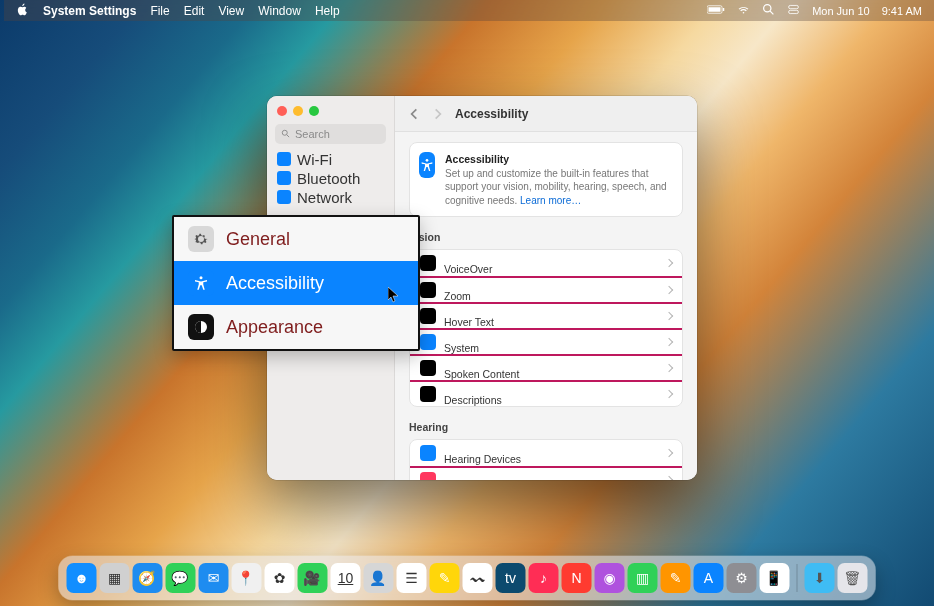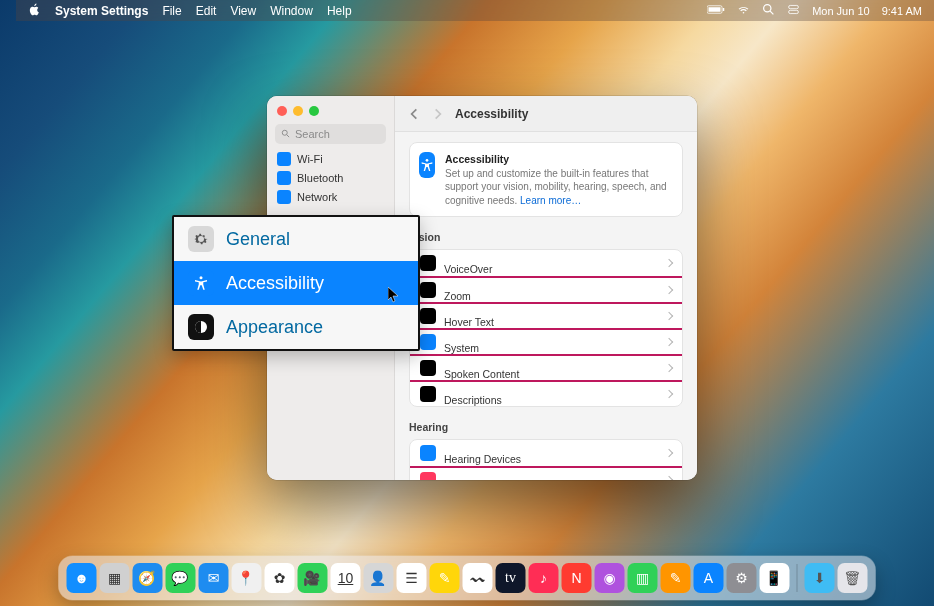--- a/index.html
+++ b/index.html
@@ -8,21 +8,21 @@
     background: linear-gradient(130deg,
       #0b3a6a 0%, #164c7a 10%, #1a6a8a 18%, #269aa0 24%,
       #c8742c 34%, #e6a44a 42%, #f6d9a0 50%, #f7e7c8 55%,
       #efb66a 62%, #d3843a 70%, #2d7aa0 84%, #124a72 100%);
     position:relative;
     font-size:11px;
     color:#222;
   }
   
   .menubar {
-    position:absolute; top:0; left:16px; right:0; height:21px;
+    position:absolute; top:0; left:4px; right:0; height:21px;
     background:rgba(90,70,60,.35);
     backdrop-filter:blur(8px);
     display:flex; align-items:center; color:#fff;
     padding:0 12px; gap:14px; font-size:12px;
   }
   .menubar .spacer{flex:1;}
   .menubar .app-name{font-weight:600;}
   .menubar svg{width:13px;height:13px;fill:#fff;}
   .menubar .status{display:flex;align-items:center;gap:12px;font-size:11px;}
   .menubar .status span{white-space:nowrap;}
@@ -43,21 +43,21 @@
   .tl-close{background:#ff5f57;}
   .tl-min{background:#febc2e;}
   .tl-max{background:#28c840;}
   .search{
     margin:0 8px 6px; height:20px; background:#e0dedd;
     border-radius:5px; display:flex; align-items:center; padding:0 6px;
     color:#8a8a8a; gap:4px;
   }
   .search svg{width:10px;height:10px;fill:#8a8a8a;}
   .sb-list{display:flex;flex-direction:column;gap:1px;padding:0 4px;}
-  .sb-item{display:flex;align-items:center;gap:6px;height:18px;padding:0 6px;border-radius:4px;color:#333;font-size:11px;}
+  .sb-item{display:flex;align-items:center;gap:6px;height:18px;padding:0 6px;border-radius:4px;color:#333;font-size:15px;}
   .sb-item .ic{width:14px;height:14px;border-radius:3px;display:flex;align-items:center;justify-content:center;font-size:9px;color:#fff;}
   .sb-group-gap{height:6px;}
 
   .content{flex:1;display:flex;flex-direction:column;background:#f4f4f4;}
   .toolbar{height:36px;display:flex;align-items:center;gap:10px;padding:0 12px;border-bottom:1px solid #e0e0e0;background:#efefef;}
   .toolbar .chev{width:14px;height:14px;fill:#8a8a8a;}
   .toolbar .title{font-weight:600;font-size:12px;color:#333;}
   .pane{flex:1;overflow:auto;padding:10px 14px;}
   .hero{display:flex;gap:10px;background:#fff;border:1px solid #e3e3e3;border-radius:8px;padding:9px;margin-bottom:14px;}
   .hero-ic{width:26px;height:26px;border-radius:6px;background:#0a84ff;display:flex;align-items:center;justify-content:center;}
@@ -73,21 +73,21 @@
   .row .label{flex:1;font-size:10.5px;color:#333;margin-top:12px;}
   .row .disclose{width:6px;height:6px;border-right:1.2px solid #b5b5b5;border-top:1.2px solid #b5b5b5;transform:rotate(45deg);}
 
   
   .callout{
     position:absolute;left:172px;top:215px;width:248px;
     background:#f7f7f7;border:2px solid #111;border-radius:2px;
     box-shadow:0 6px 18px rgba(0,0,0,.25);
     display:flex;flex-direction:column;
   }
-  .co-item{display:flex;align-items:center;gap:12px;padding:9px 14px;font-size:18px;color:#0369a1;}
+  .co-item{display:flex;align-items:center;gap:12px;padding:9px 14px;font-size:18px;color:#7f1d1d;}
   .co-item.sel{background:#0a84ff;color:#fff;}
   .co-item .co-ic{width:26px;height:26px;border-radius:6px;display:flex;align-items:center;justify-content:center;}
   .co-ic.gear{background:#d8d8d8;}
   .co-ic.acc{background:#0a84ff;}
   .co-ic.app{background:#111;}
   .co-ic svg{width:18px;height:18px;fill:#555;}
   .co-ic.acc svg,.co-ic.app svg{fill:#fff;}
   .cursor{position:absolute;left:388px;top:287px;pointer-events:none;}
   .cursor svg{width:12px;height:16px;}
 
@@ -316,21 +316,21 @@
     <div class="app" style="background: rgb(48, 209, 88); color: rgb(255, 255, 255);">💬</div>
     <div class="app" style="background: rgb(30, 140, 240); color: rgb(255, 255, 255);">✉</div>
     <div class="app" style="background: rgb(240, 240, 240); color: rgb(51, 51, 51);">📍</div>
     <div class="app" style="background: rgb(255, 255, 255); color: rgb(51, 51, 51);">✿</div>
     <div class="app" style="background: rgb(48, 209, 88); color: rgb(255, 255, 255);">🎥</div>
     <div class="app" style="background: rgb(255, 255, 255); color: rgb(51, 51, 51); text-decoration: underline;">10</div>
     <div class="app" style="background: rgb(214, 214, 214); color: rgb(51, 51, 51);">👤</div>
     <div class="app" style="background: rgb(255, 255, 255); color: rgb(51, 51, 51);">☰</div>
     <div class="app" style="background: rgb(255, 214, 10); color: rgb(255, 255, 255);">✎</div>
     <div class="app" style="background: rgb(255, 255, 255); color: rgb(51, 51, 51);">〰</div>
-    <div class="app" style="background: #0f172a; color: rgb(255, 255, 255); font-family: Liberation Serif, serif;">tv</div>
+    <div class="app" style="background: #0c4a6e; color: rgb(255, 255, 255);">tv</div>
     <div class="app" style="background: rgb(255, 45, 85); color: rgb(255, 255, 255);">♪</div>
     <div class="app" style="background: rgb(255, 59, 48); color: rgb(255, 255, 255);">N</div>
     <div class="app" style="background: rgb(175, 82, 222); color: rgb(255, 255, 255);">◉</div>
     <div class="app" style="background: rgb(48, 209, 88); color: rgb(255, 255, 255);">▥</div>
     <div class="app" style="background: rgb(255, 149, 0); color: rgb(255, 255, 255);">✎</div>
     <div class="app" style="background: rgb(10, 132, 255); color: rgb(255, 255, 255);">A</div>
     <div class="app" style="background: rgb(142, 142, 147); color: rgb(255, 255, 255);">⚙</div>
     <div class="app" style="background: rgb(255, 255, 255); color: rgb(51, 51, 51);">📱</div>
     <div class="sep"></div>
     <div class="app" style="background: rgb(63, 188, 244); color: rgb(85, 85, 85);">⬇</div>

